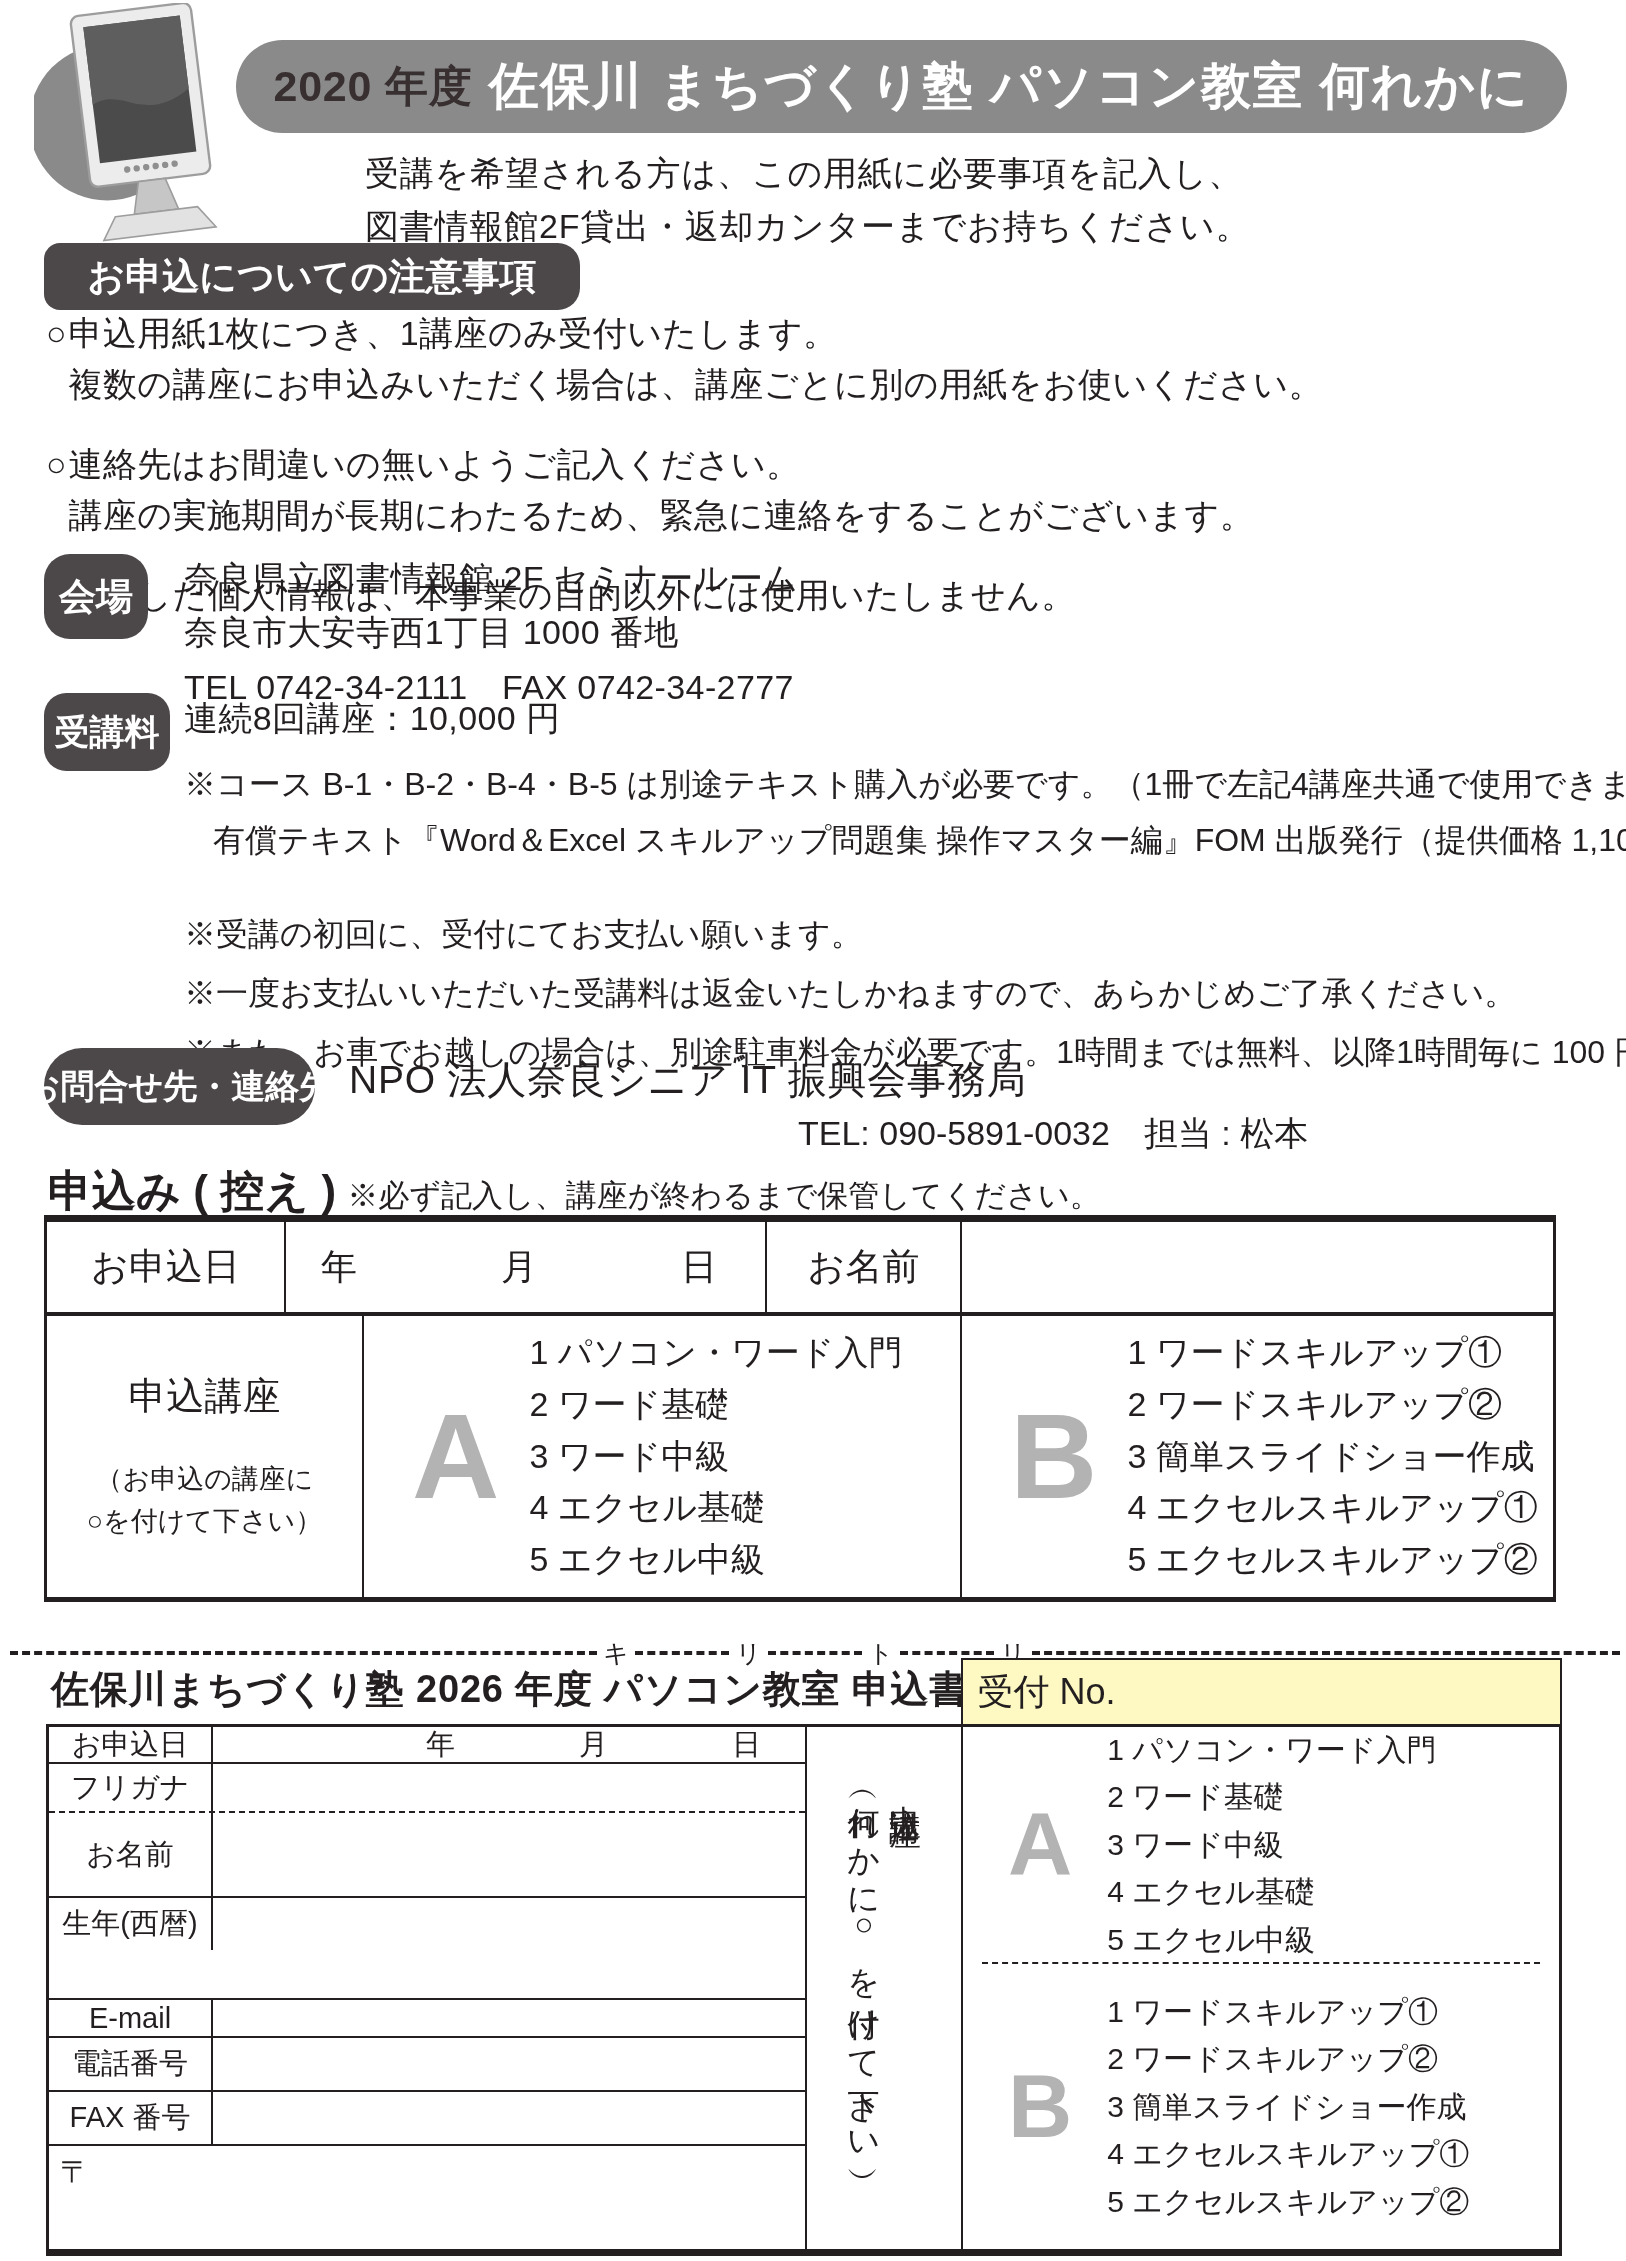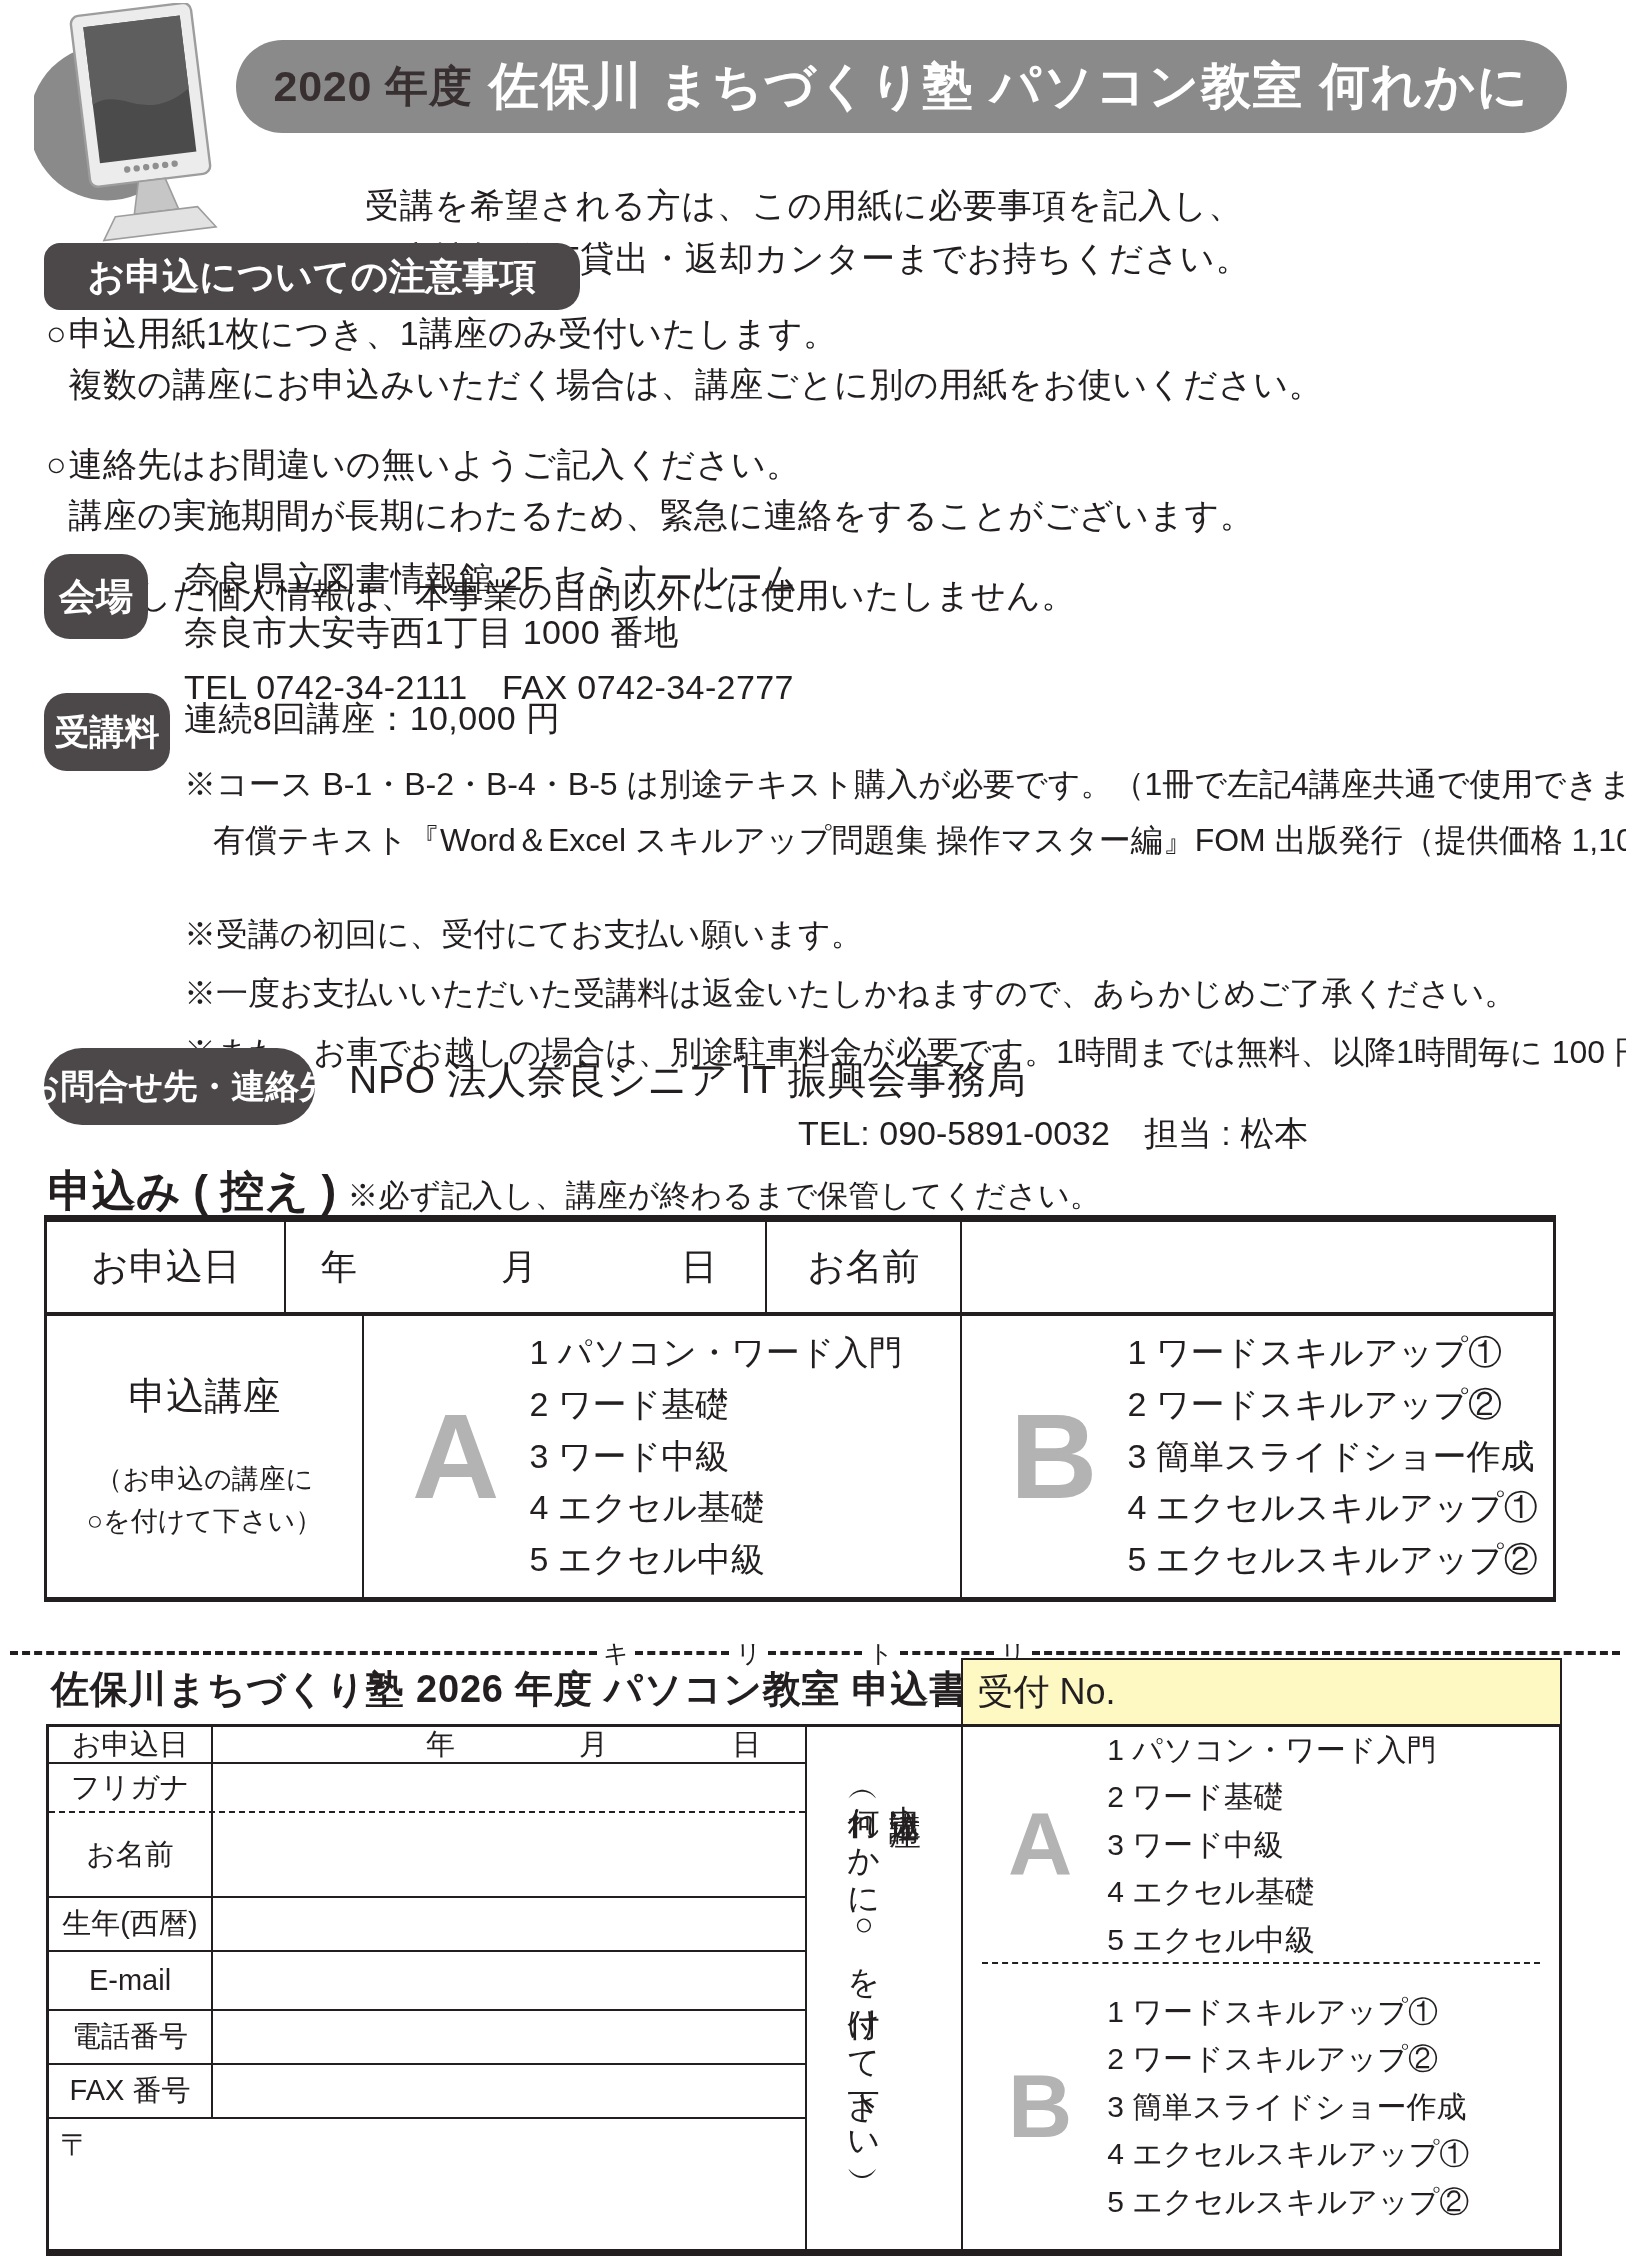--- a/index.html
+++ b/index.html
@@ -39,21 +39,20 @@
     letter-spacing: 1.6px;
   }
   .monitor { position: absolute; left: 34px; top: 3.2px; width: 207px; height: 247px; }
 
   .intro {
     position: absolute;
     left: 365px; top: 147px;
     font-size: 34px;
     line-height: 1.55;
     letter-spacing: 0.8px;
-    margin-top: 32px;
   }
 
   
   .badge {
     position: absolute;
     background: #4c4748;
     color: #ffffff;
     font-weight: bold;
     display: flex;
     align-items: center;
@@ -250,21 +249,21 @@
     justify-content: center;
     font-size: 29px;
     flex: 0 0 auto;
     text-align: center;
   }
   .bt-value { flex: 1; position: relative; }
   .bt-r-date { height: 35px; }
   .bt-r-furigana { height: 49px; }
   .bt-r-name { height: 85px; }
   .bt-r-birth { height: 54px; }
-  .bt-r-email { height: 59px; }
+  .bt-r-email { height: 38px; margin-top: 48px; }
   .bt-r-tel { height: 54px; }
   .bt-r-fax { height: 54px; }
   .bt-r-address { flex: 1 1 auto; }
   .bt-date-value {
     display: flex;
     align-items: center;
     justify-content: flex-end;
     gap: 124px;
     padding-right: 44px;
     font-size: 29px;

